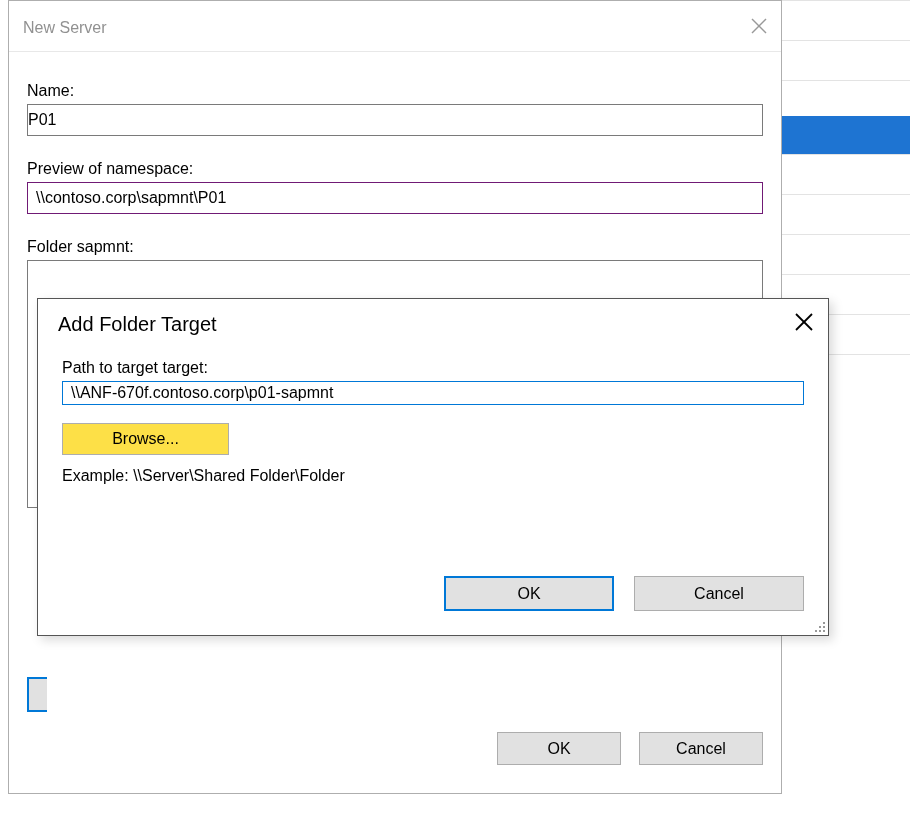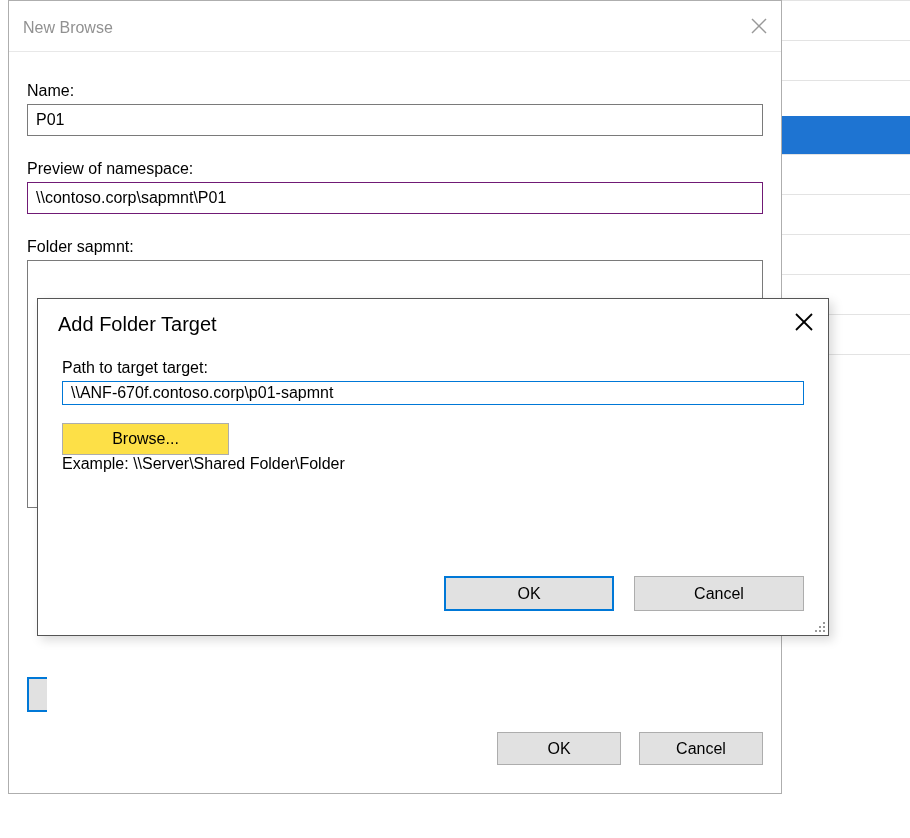--- a/index.html
+++ b/index.html
@@ -70,21 +70,21 @@
 
   .field-label {
     font-size: 16px;
     margin-bottom: 4px;
   }
   .text-input {
     width: 100%;
     box-sizing: border-box;
     height: 32px;
     border: 1px solid #7a7a7a;
-    padding: 4px 8px;
+    padding: 4px 0;
     font-size: 16px;
     font-family: inherit;
     background: #fff;
   }
   .readonly-input {
     width: 100%;
     box-sizing: border-box;
     height: 32px;
     border: 1px solid #701a75;
     padding: 4px 8px;
@@ -186,20 +186,21 @@
   .browse-btn {
     width: 167px;
     height: 32px;
     background: #fde047;
     border: 1px solid #adadad;
     font-size: 16px;
     font-family: inherit;
     cursor: pointer;
   }
   .example-text {
+    margin-top: 12px;
     font-size: 16px;
   }
   .dialog2-bottom {
     position: absolute;
     right: 24px;
     bottom: 24px;
     display: flex;
     gap: 20px;
   }
   .btn-default {
@@ -244,21 +245,21 @@
   <div class="bg-row" style="top:154px"></div>
   <div class="bg-row" style="top:194px"></div>
   <div class="bg-row" style="top:234px"></div>
   <div class="bg-row" style="top:274px"></div>
   <div class="bg-row" style="top:314px"></div>
   <div class="bg-row" style="top:354px"></div>
 </div>
 
 <div class="dialog1">
   <div class="dialog1-titlebar">
-    <span>New Browse</span>
+    <span>New Server</span>
     <span class="close-x">
       <svg viewBox="0 0 20 20">
           <line x1="3" y1="3" x2="17" y2="17"></line>
           <line x1="17" y1="3" x2="3" y2="17"></line>
         </svg>
     </span>
   </div>
   <div class="dialog1-body">
     <div class="field-label">Name:</div>
     <input class="text-input" type="text" value="P01" style="">

